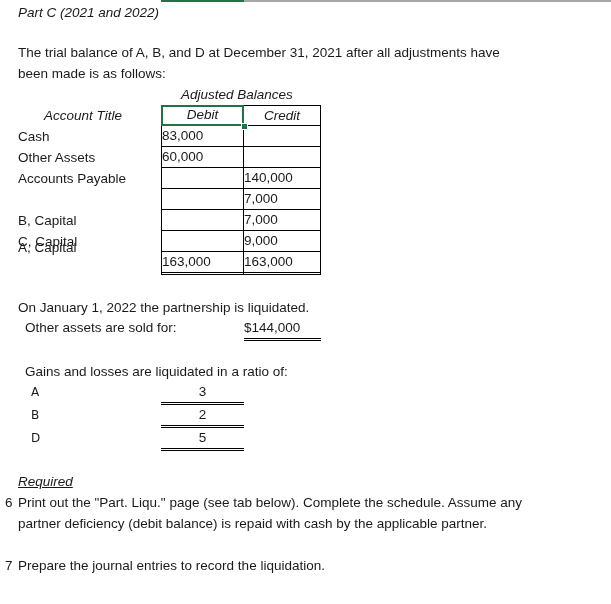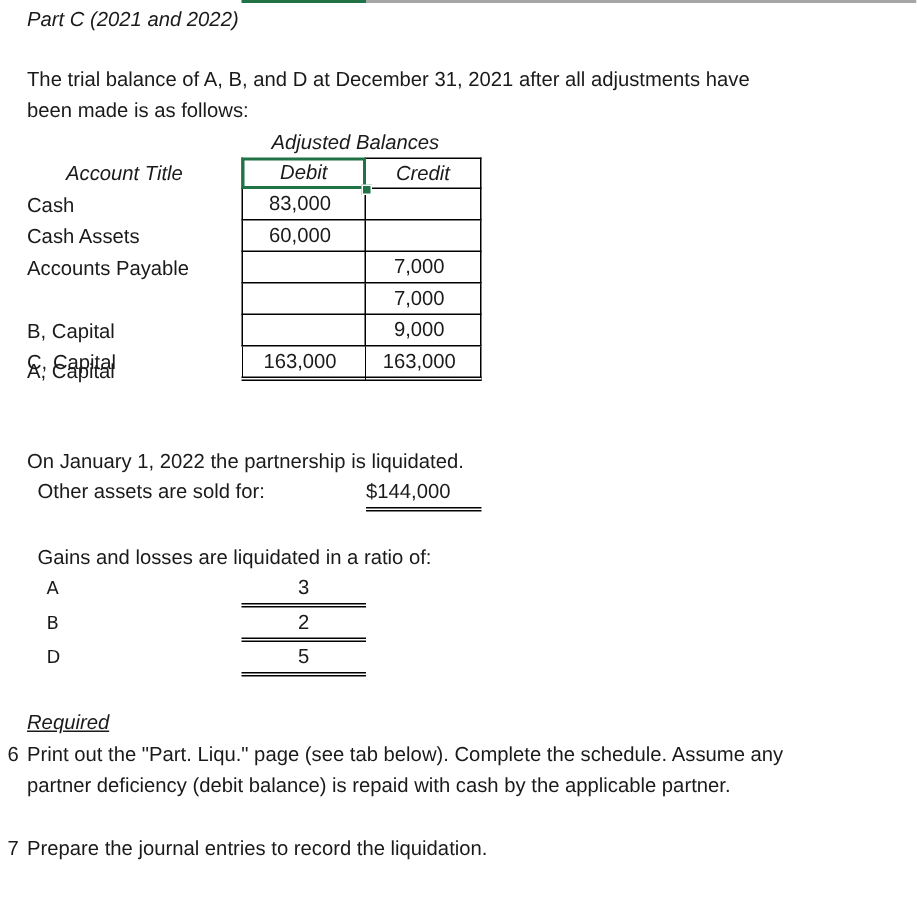--- a/index.html
+++ b/index.html
@@ -15,21 +15,21 @@
   .abs { position: absolute; white-space: nowrap; line-height: 20px; }
   .it { font-style: italic; }
   .topbar-gray { position: absolute; left: 244px; top: 0; width: 367px; height: 2px; background: #a6a6a6; }
   .topbar-green { position: absolute; left: 161px; top: 0; width: 83px; height: 2px; background: #217346; }
 
   
   .grid { position: absolute; left: 161px; top: 105px; width: 160px; }
   .grid .row { position: relative; height: 21px; display: flex; }
   .grid .cell {
     box-sizing: border-box; height: 21px; line-height: 20px;
-    border-bottom: 1px solid #000; text-align: center; padding-right: 5px;
+    border-bottom: 1px solid #000; text-align: left; padding-right: 5px;
     font-size: 13.5px;
   }
   .grid .c1 { width: 83px; border-left: 1px solid #000; border-right: 1px solid #000; }
   .grid .c2 { width: 77px; border-right: 1px solid #000; }
   .grid .hdr .cell { text-align: center; padding-right: 0; font-style: italic; }
   .grid .hdr .c2 { border-top: 1px solid #000; }
   .grid .total .cell { border-bottom: 3px double #000; height: 23px; }
   .sel {
     position: absolute; left: 161px; top: 105px; width: 83px; height: 21px;
     box-sizing: border-box; border: 2px solid #217346; pointer-events: none;
@@ -48,38 +48,42 @@
 
 <div class="abs it" style="left:18px; top:3px;">Part C (2021 and 2022)</div>
 
 <div class="abs" style="left:18px; top:43px;">The trial balance of A, B, and D at December 31, 2021 after all adjustments have</div>
 <div class="abs" style="left:18px; top:64px;">been made is as follows:</div>
 
 <div class="abs it" style="left:181px; top:85px;">Adjusted Balances</div>
 <div class="abs it" style="left:44px; top:106px;">Account Title</div>
 
 <div class="abs" style="left:18px; top:127px;">Cash</div>
-<div class="abs" style="left:18px; top:148px;">Cash Assets</div>
+<div class="abs" style="left:18px; top:148px;">Other Assets</div>
 <div class="abs" style="left:18px; top:169px;">Accounts Payable</div>
 <div class="abs" style="left:18px; top:190px;margin-top:48px;">A, Capital</div>
 <div class="abs" style="left:18px; top:211px;">B, Capital</div>
 <div class="abs" style="left:18px; top:232px;">C, Capital</div>
 
 <div class="grid">
   <div class="row hdr">
     <div class="cell c1">Debit</div>
     <div class="cell c2">Credit</div>
   </div>
   <div class="row">
     <div class="cell c1">83,000</div>
     <div class="cell c2"></div>
   </div>
   <div class="row">
     <div class="cell c1">60,000</div>
     <div class="cell c2"></div>
+  </div>
+  <div class="row">
+    <div class="cell c1"></div>
+    <div class="cell c2">140,000</div>
   </div>
   <div class="row">
     <div class="cell c1"></div>
     <div class="cell c2">7,000</div>
   </div>
   <div class="row">
     <div class="cell c1"></div>
     <div class="cell c2">7,000</div>
   </div>
   <div class="row">

